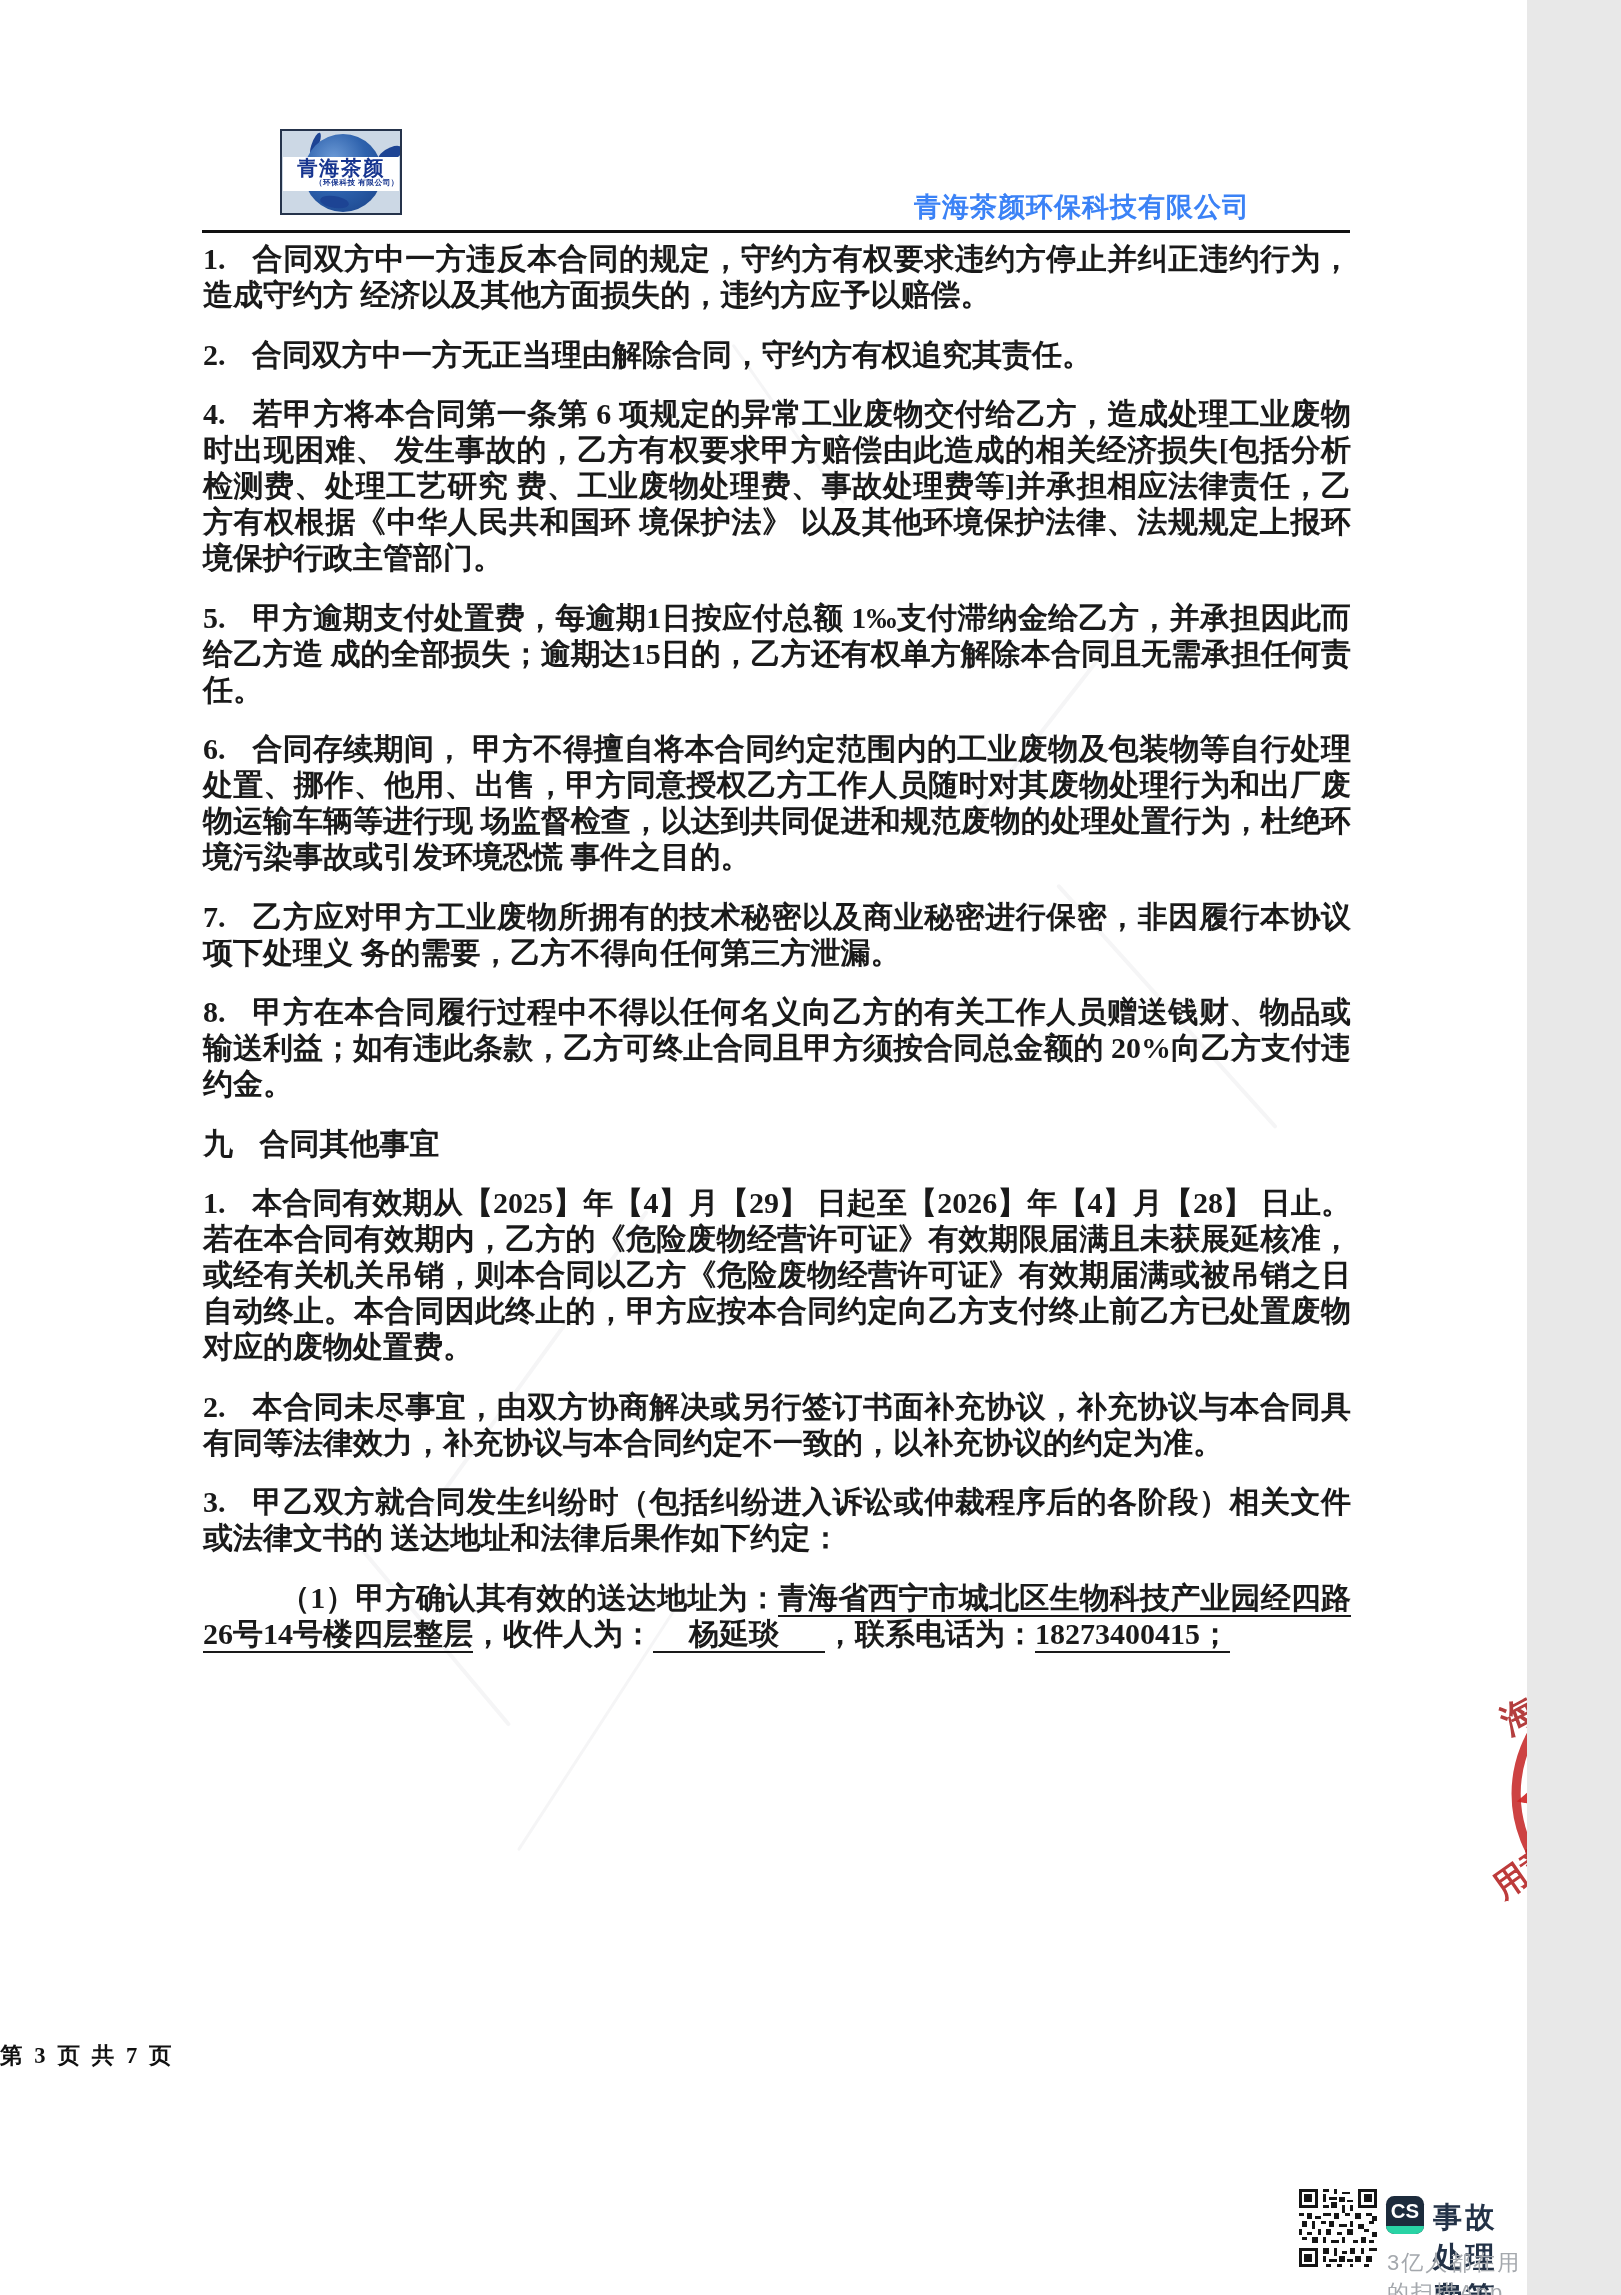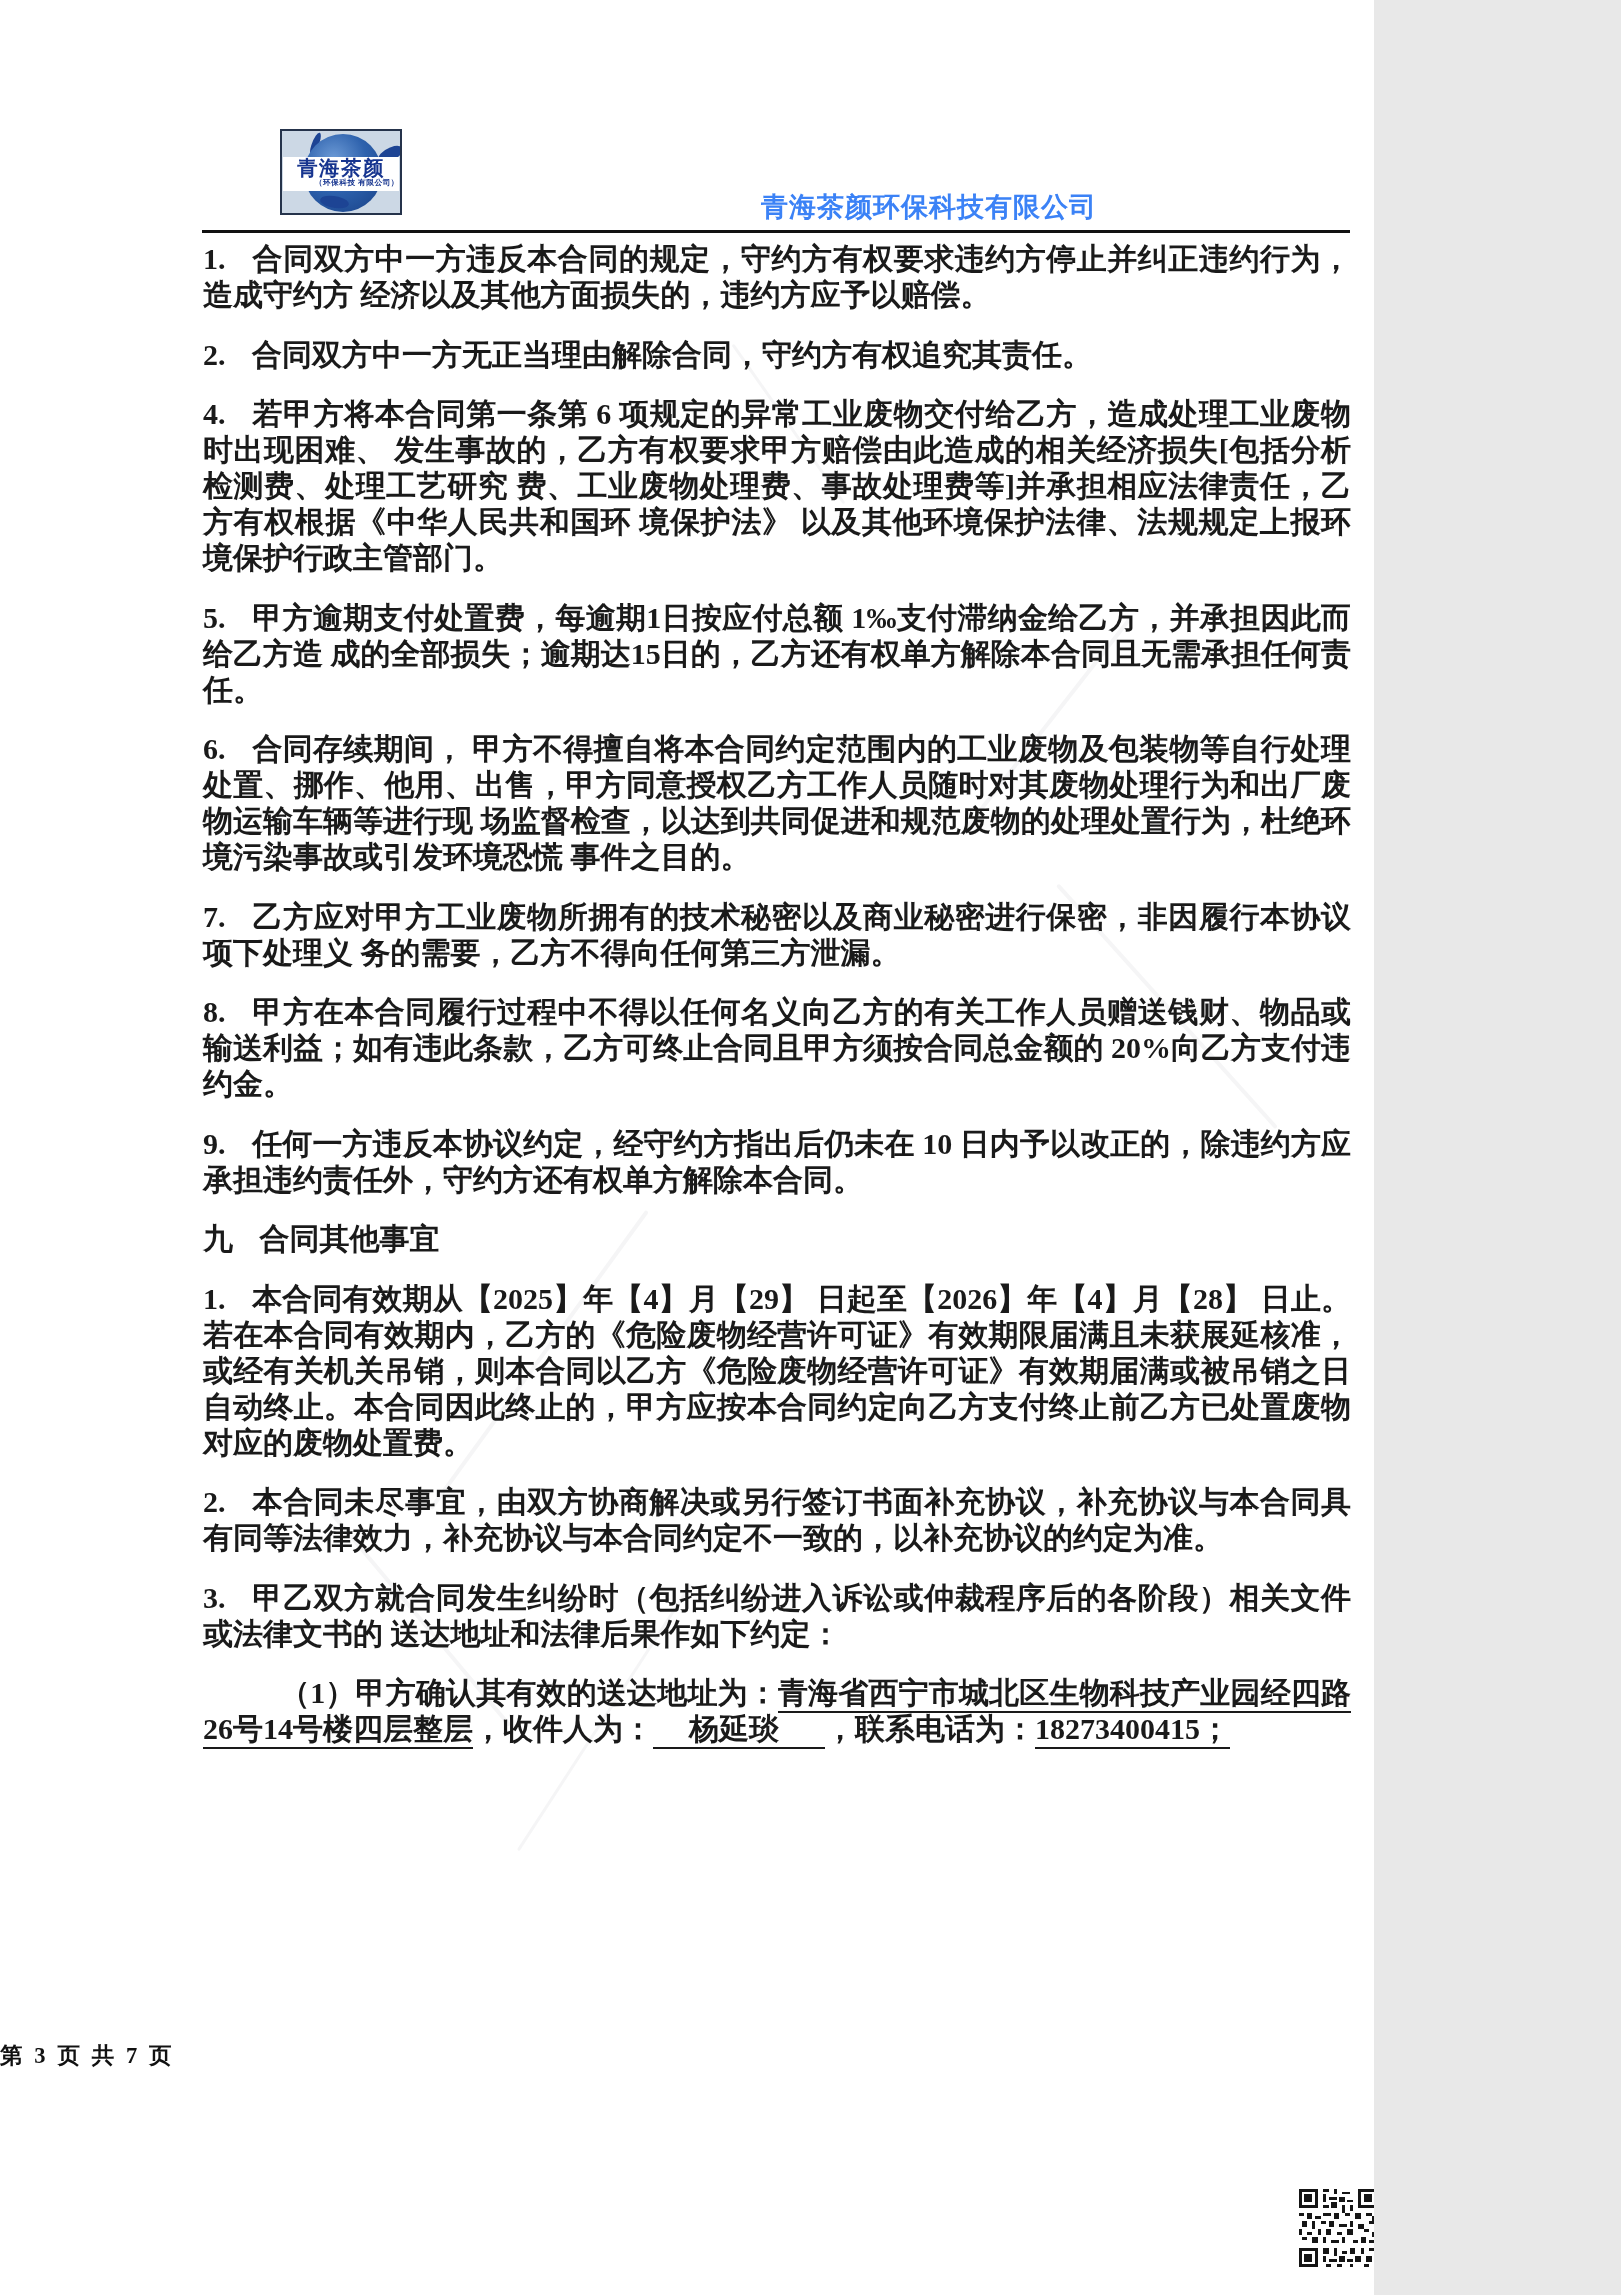--- a/index.html
+++ b/index.html
@@ -1,18 +1,18 @@
 <!DOCTYPE html>
 <html style="font-size:8.2px"><head>
 <meta charset="utf-8">
 <style>
   html,body{margin:0;padding:0;background:#e8e8e8;}
   .page{
     position:relative;
-    width:1374px;height:2295px;
+    width:1527px;height:2295px;
     background:#ffffff;
     overflow:hidden;
     font-family:"Liberation Serif","DejaVu Serif",serif;
     color:#1a1a1a;
   }
   
   .logo{
     position:absolute;left:280px;top:129px;width:122px;height:86px;
     background:#ccd8e5;border:2px solid #25334b;box-sizing:border-box;overflow:hidden;
   }
@@ -110,21 +110,20 @@
   <div class="divider"></div>
 
   <div class="content">
     <p><span class="cnum">1.</span><span>合同双方中一方违反本合同的规定，守约方有权要求违约方停止并纠正违约行为，造成守约方 经济以及其他方面损失的，违约方应予以赔偿。</span></p>
     <p><span class="cnum">2.</span><span>合同双方中一方无正当理由解除合同，守约方有权追究其责任。</span></p>
     <p><span class="cnum">4.</span><span>若甲方将本合同第一条第 6 项规定的异常工业废物交付给乙方，造成处理工业废物时出现困难、 发生事故的，乙方有权要求甲方赔偿由此造成的相关经济损失[包括分析检测费、处理工艺研究 费、工业废物处理费、事故处理费等]并承担相应法律责任，乙方有权根据《中华人民共和国环 境保护法》 以及其他环境保护法律、法规规定上报环境保护行政主管部门。</span></p>
     <p><span class="cnum">5.</span><span>甲方逾期支付处置费，每逾期1日按应付总额 1‰支付滞纳金给乙方，并承担因此而给乙方造 成的全部损失；逾期达15日的，乙方还有权单方解除本合同且无需承担任何责任。</span></p>
     <p><span class="cnum">6.</span><span>合同存续期间， 甲方不得擅自将本合同约定范围内的工业废物及包装物等自行处理处置、挪作、他用、出售，甲方同意授权乙方工作人员随时对其废物处理行为和出厂废物运输车辆等进行现 场监督检查，以达到共同促进和规范废物的处理处置行为，杜绝环境污染事故或引发环境恐慌 事件之目的。</span></p>
     <p><span class="cnum">7.</span><span>乙方应对甲方工业废物所拥有的技术秘密以及商业秘密进行保密，非因履行本协议项下处理义 务的需要，乙方不得向任何第三方泄漏。</span></p>
     <p><span class="cnum">8.</span><span>甲方在本合同履行过程中不得以任何名义向乙方的有关工作人员赠送钱财、物品或输送利益；如有违此条款，乙方可终止合同且甲方须按合同总金额的 20%向乙方支付违约金。</span></p>
-    <p><span class="cnum">9.</span><span>任何一方违反本协议约定，经守约方指出后仍未在 10 日内予以改正的，除违约方应承担违约责任外，守约方还有权单方解除本合同。</span></p>
 
     <p class="heading"><span class="cnum">九</span><span>合同其他事宜</span></p>
 
     <p><span class="cnum">1.</span><span>本合同有效期从【2025】年【4】月【29】 日起至【2026】年【4】月【28】 日止。若在本合同有效期内，乙方的《危险废物经营许可证》有效期限届满且未获展延核准，或经有关机关吊销，则本合同以乙方《危险废物经营许可证》有效期届满或被吊销之日自动终止。本合同因此终止的，甲方应按本合同约定向乙方支付终止前乙方已处置废物对应的废物处置费。</span></p>
     <p><span class="cnum">2.</span><span>本合同未尽事宜，由双方协商解决或另行签订书面补充协议，补充协议与本合同具有同等法律效力，补充协议与本合同约定不一致的，以补充协议的约定为准。</span></p>
     <p><span class="cnum">3.</span><span>甲乙双方就合同发生纠纷时（包括纠纷进入诉讼或仲裁程序后的各阶段）相关文件或法律文书的 送达地址和法律后果作如下约定：</span></p>
 
     <p class="delivery"><span>（1）甲方确认其有效的送达地址为：</span><span class="ul">青海省西宁市城北区生物科技产业园经四路26号14号楼四层整层</span><span>，收件人为：</span><span class="ul ul-name">杨延琰</span><span>，联系电话为：</span><span class="ul">18273400415；</span></p>
   </div>
 

